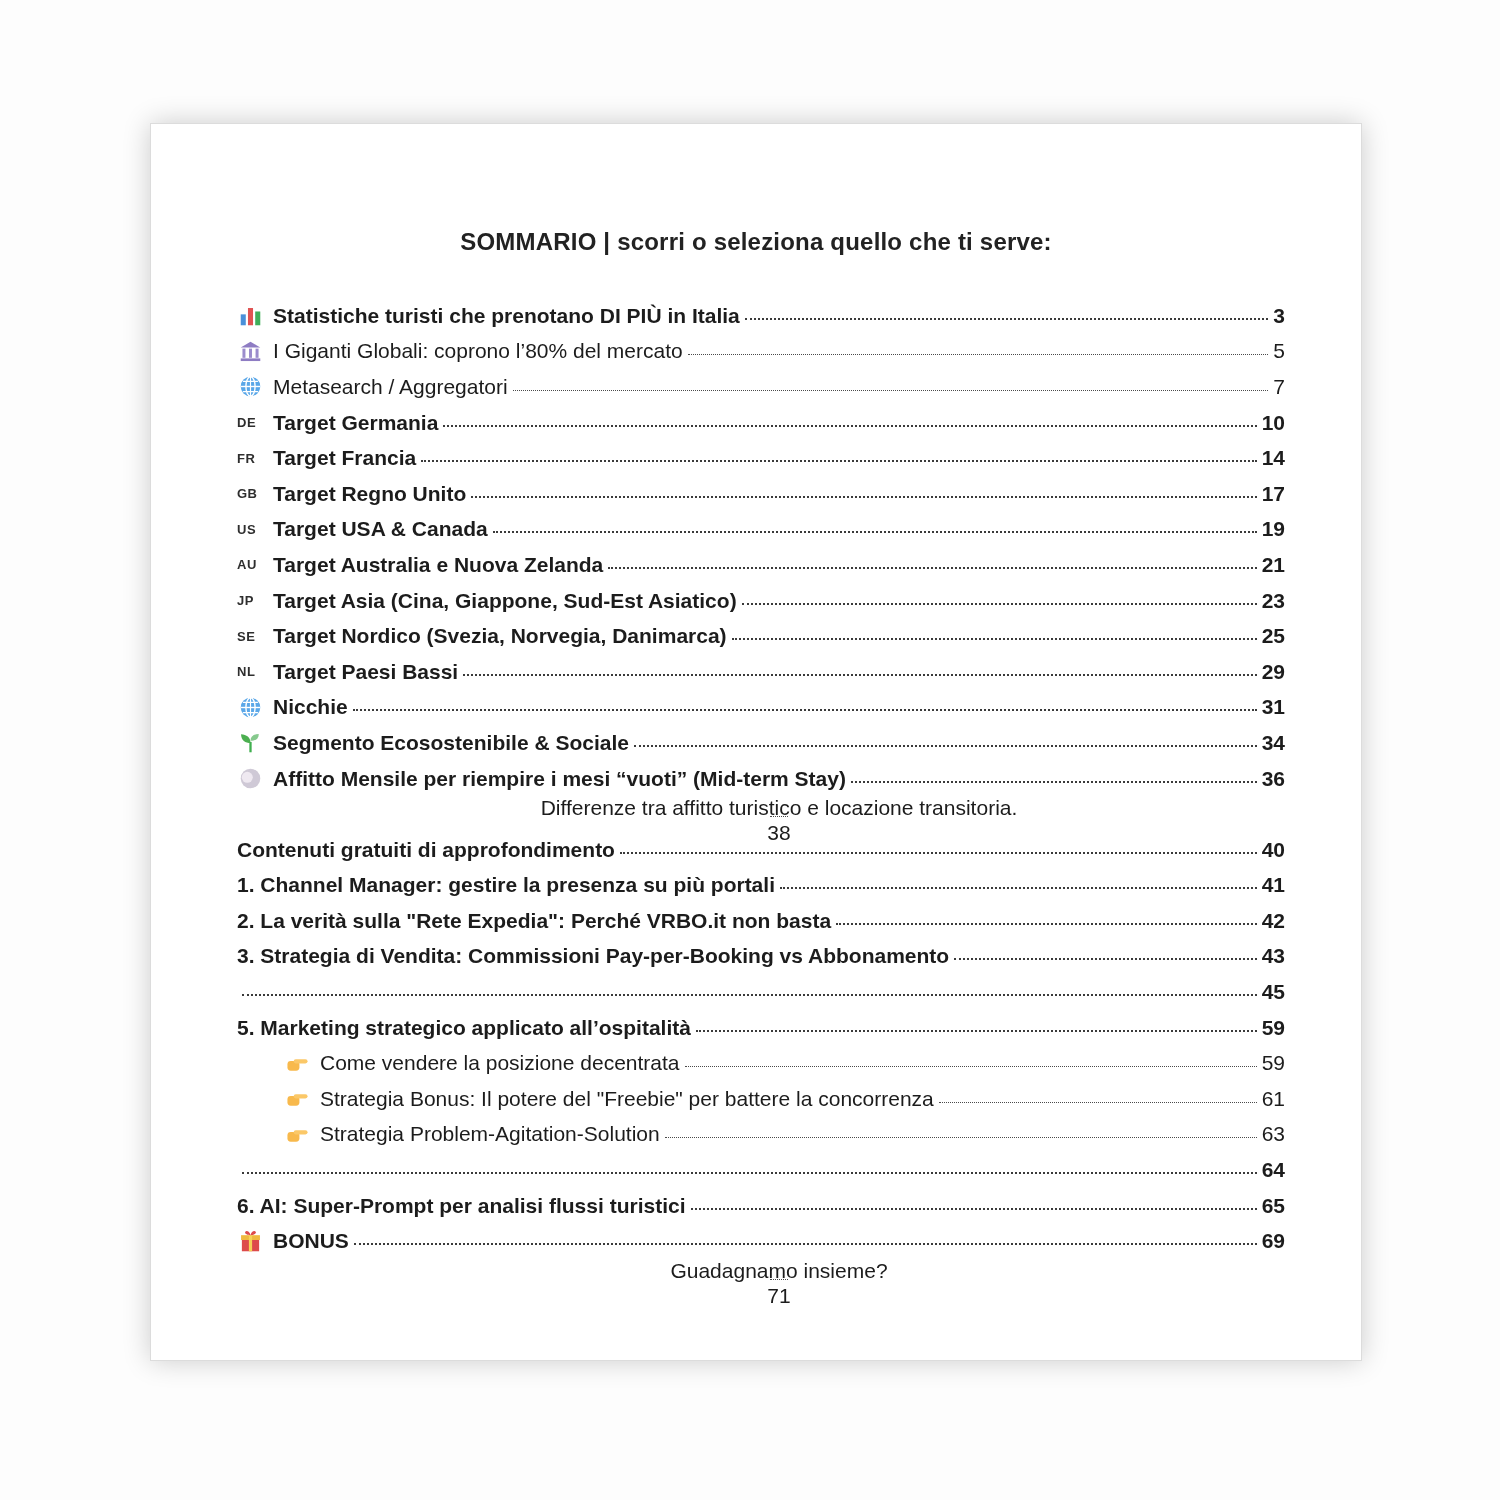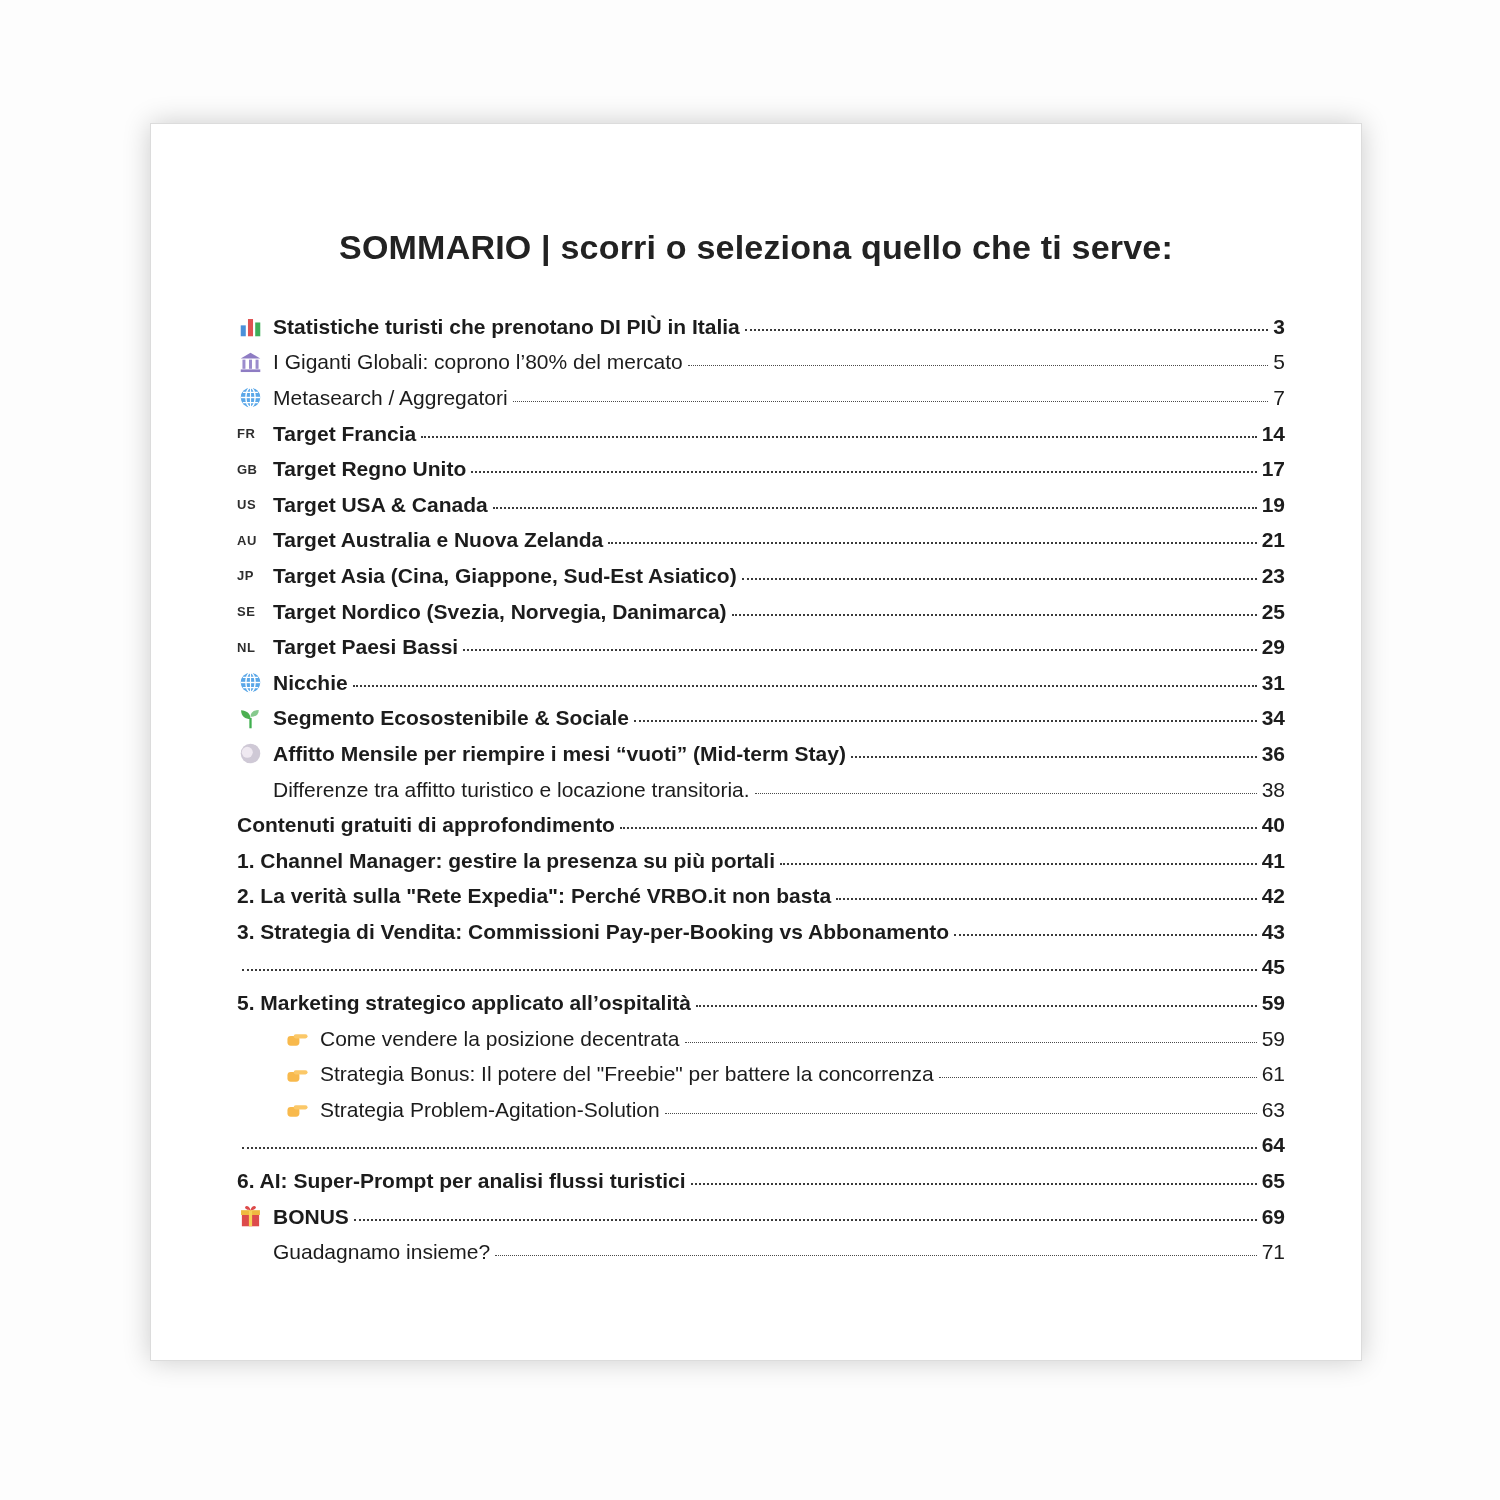--- a/index.html
+++ b/index.html
@@ -14,41 +14,41 @@
   .sheet {
     position: absolute;
     left: 150px; top: 123px;
     width: 1212px; height: 1238px;
     background: #ffffff;
     border: 1px solid #dcdcdc;
     box-shadow: 0 0 26px rgba(0,0,0,0.20);
   }
   .title {
     text-align: center;
-    font-size: 34px;
+    font-size: 24px;
     font-weight: bold;
     color: #222;
     margin: 0;
     padding-top: 104px;
     letter-spacing: 0.2px;
   }
   .toc {
     margin: 42px 76px 0 86px;
     text-align: right;
   }
   .row {
     display: flex;
     align-items: center;
     height: 35.6px;
     font-size: 21px;
     color: #1c1c1c;
     cursor: pointer;
   }
   .row.bold { font-weight: bold; }
-  .indent-1 { padding-left: 36px; }
+  .indent-1 { padding-left: 36px; flex-direction: column; }
   .indent-2 { padding-left: 47px; }
   .icon {
     width: 27px;
     flex: none;
     display: inline-flex;
     justify-content: center;
     align-items: center;
     margin-right: 9px;
   }
   .icon svg { width: 23px; height: 23px; display: block; }
@@ -111,20 +111,26 @@
             <path d="M3.5 5.5h13M3.5 14.5h13" stroke="#fff" stroke-width="1" fill="none"></path>
             <ellipse cx="10" cy="10" rx="4" ry="8.5" stroke="#fff" stroke-width="1.2" fill="none"></ellipse>
             <path d="M10 1.5v17" stroke="#fff" stroke-width="1" fill="none"></path>
           </svg>
         </span>
     <span class="label">Metasearch / Aggregatori</span>
     <span class="leader"></span>
     <span class="pagenum">7</span>
   </div>
       <div class="row bold">
+    <span class="icon flag">DE</span>
+    <span class="label">Target Germania</span>
+    <span class="leader"></span>
+    <span class="pagenum">10</span>
+  </div>
+      <div class="row bold">
     <span class="icon flag">FR</span>
     <span class="label">Target Francia</span>
     <span class="leader"></span>
     <span class="pagenum">14</span>
   </div>
       <div class="row bold">
     <span class="icon flag">GB</span>
     <span class="label">Target Regno Unito</span>
     <span class="leader"></span>
     <span class="pagenum">17</span>

